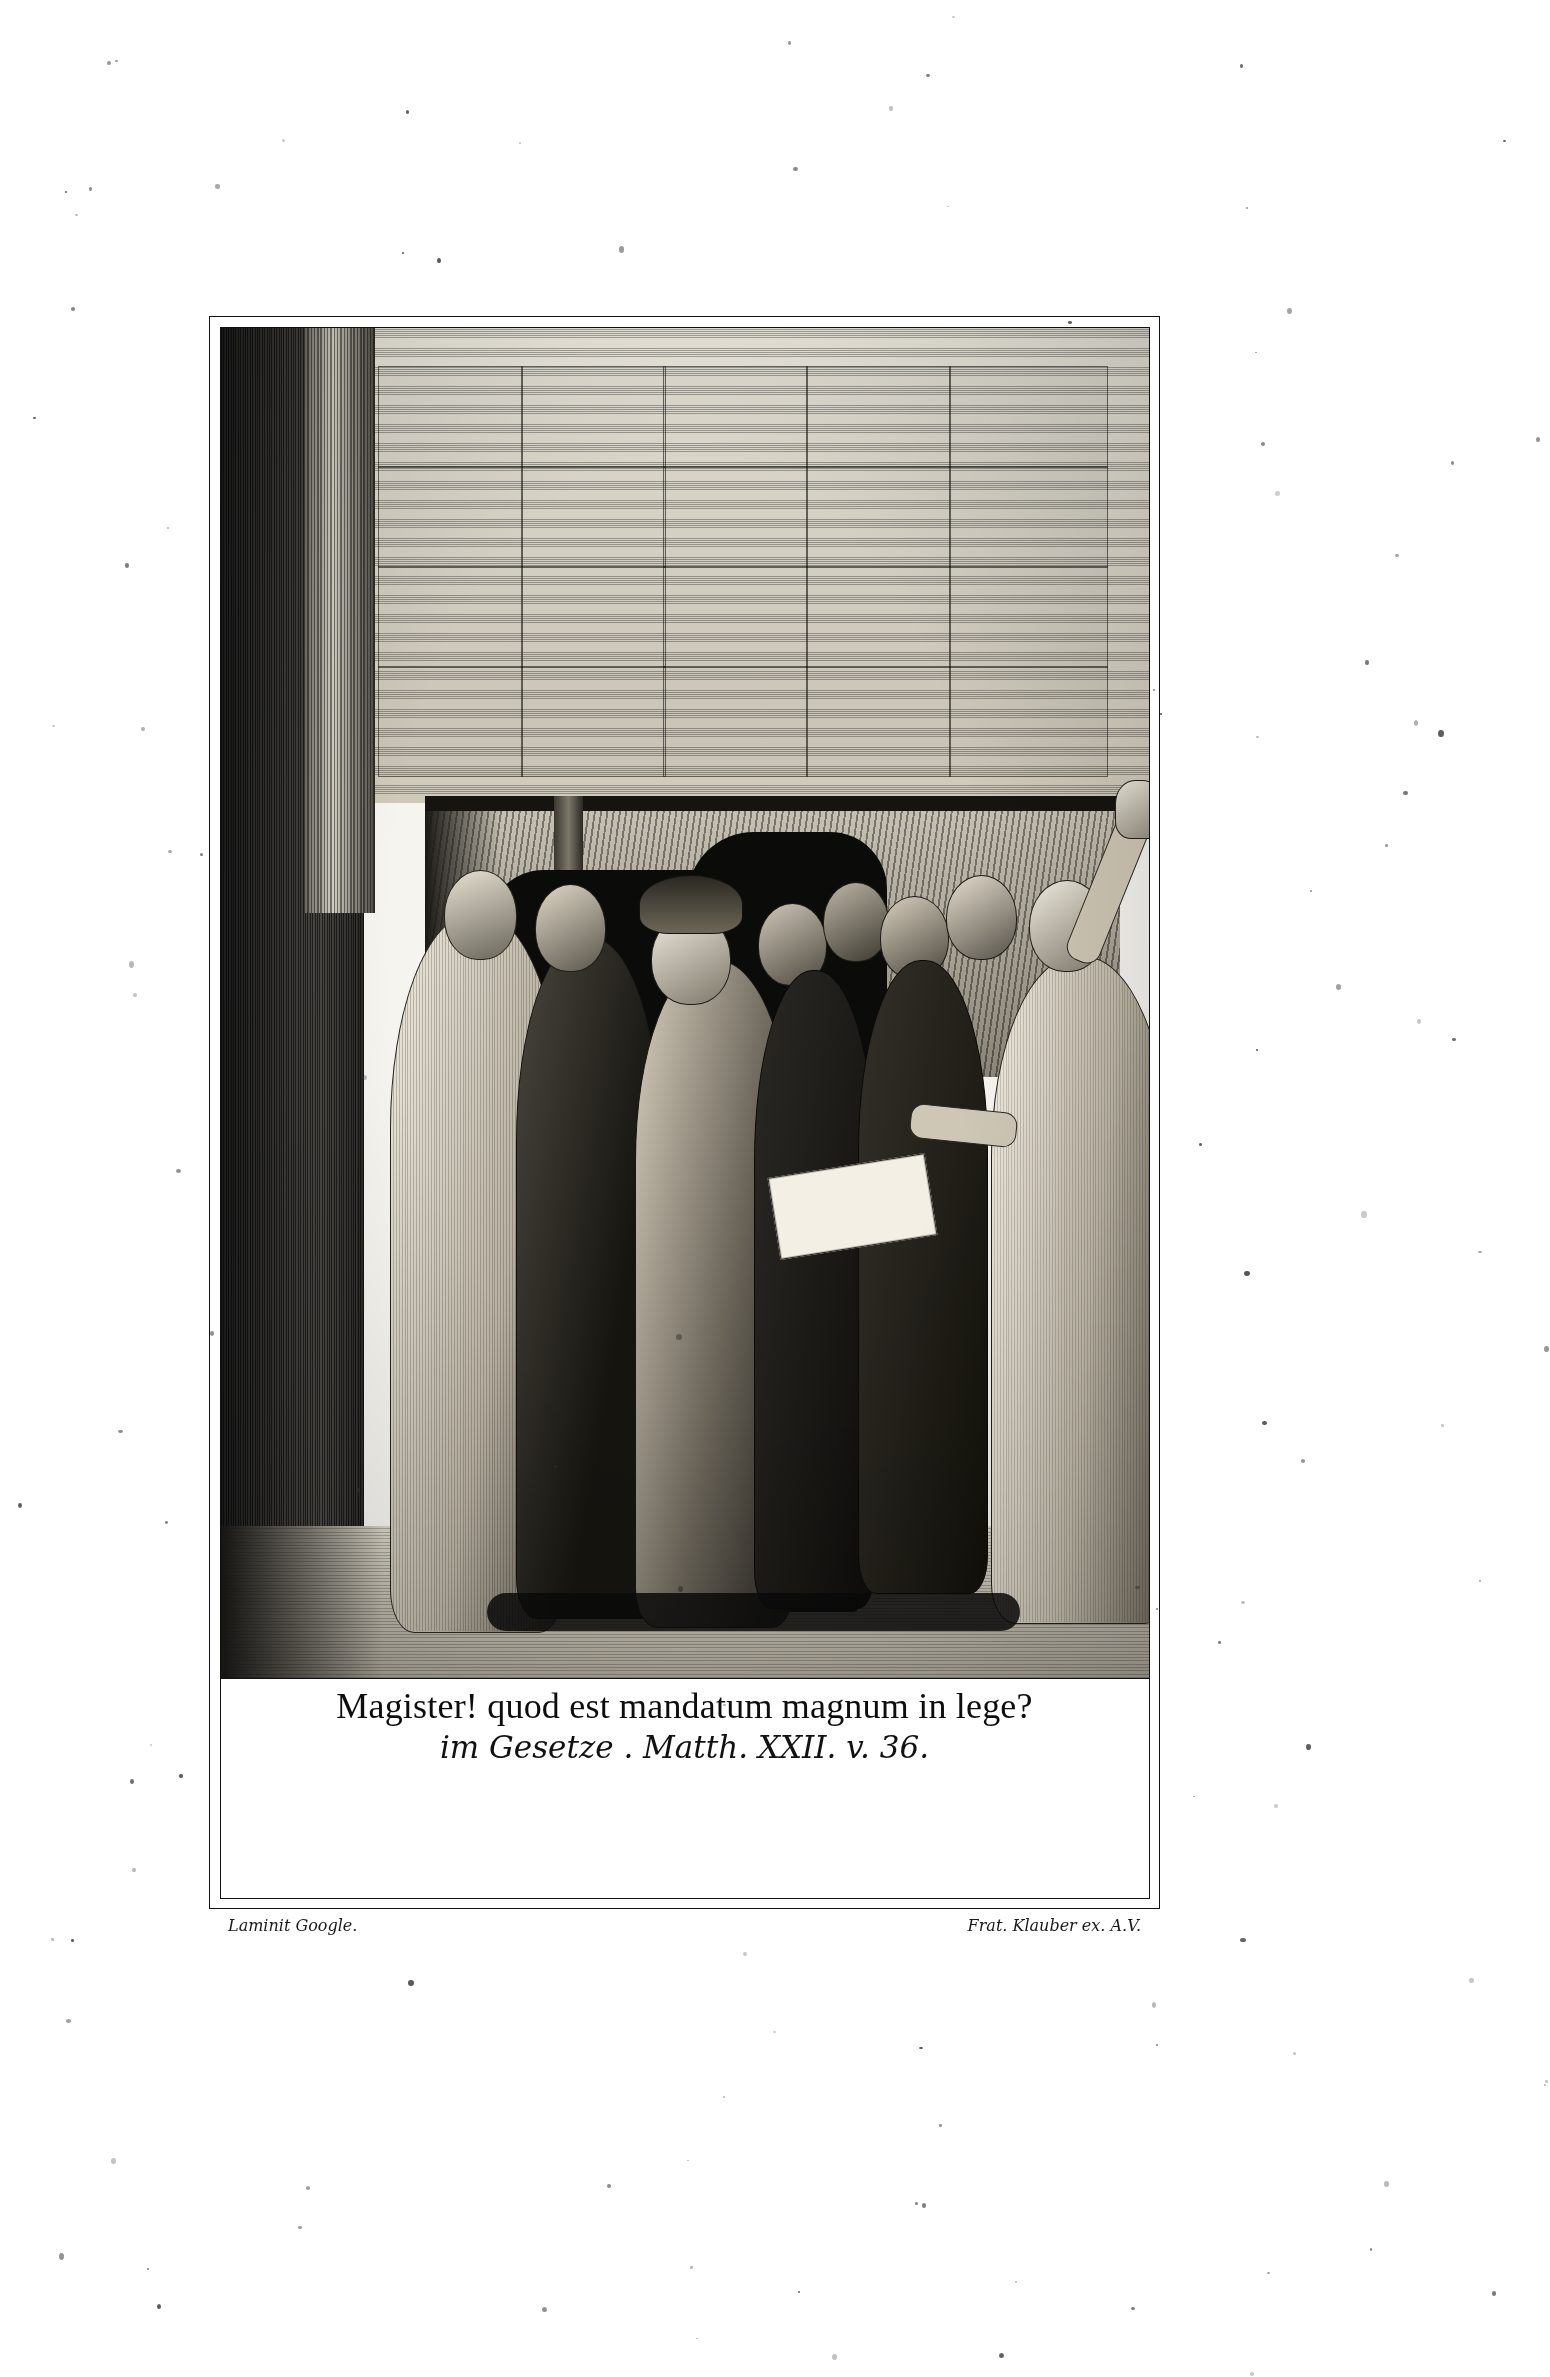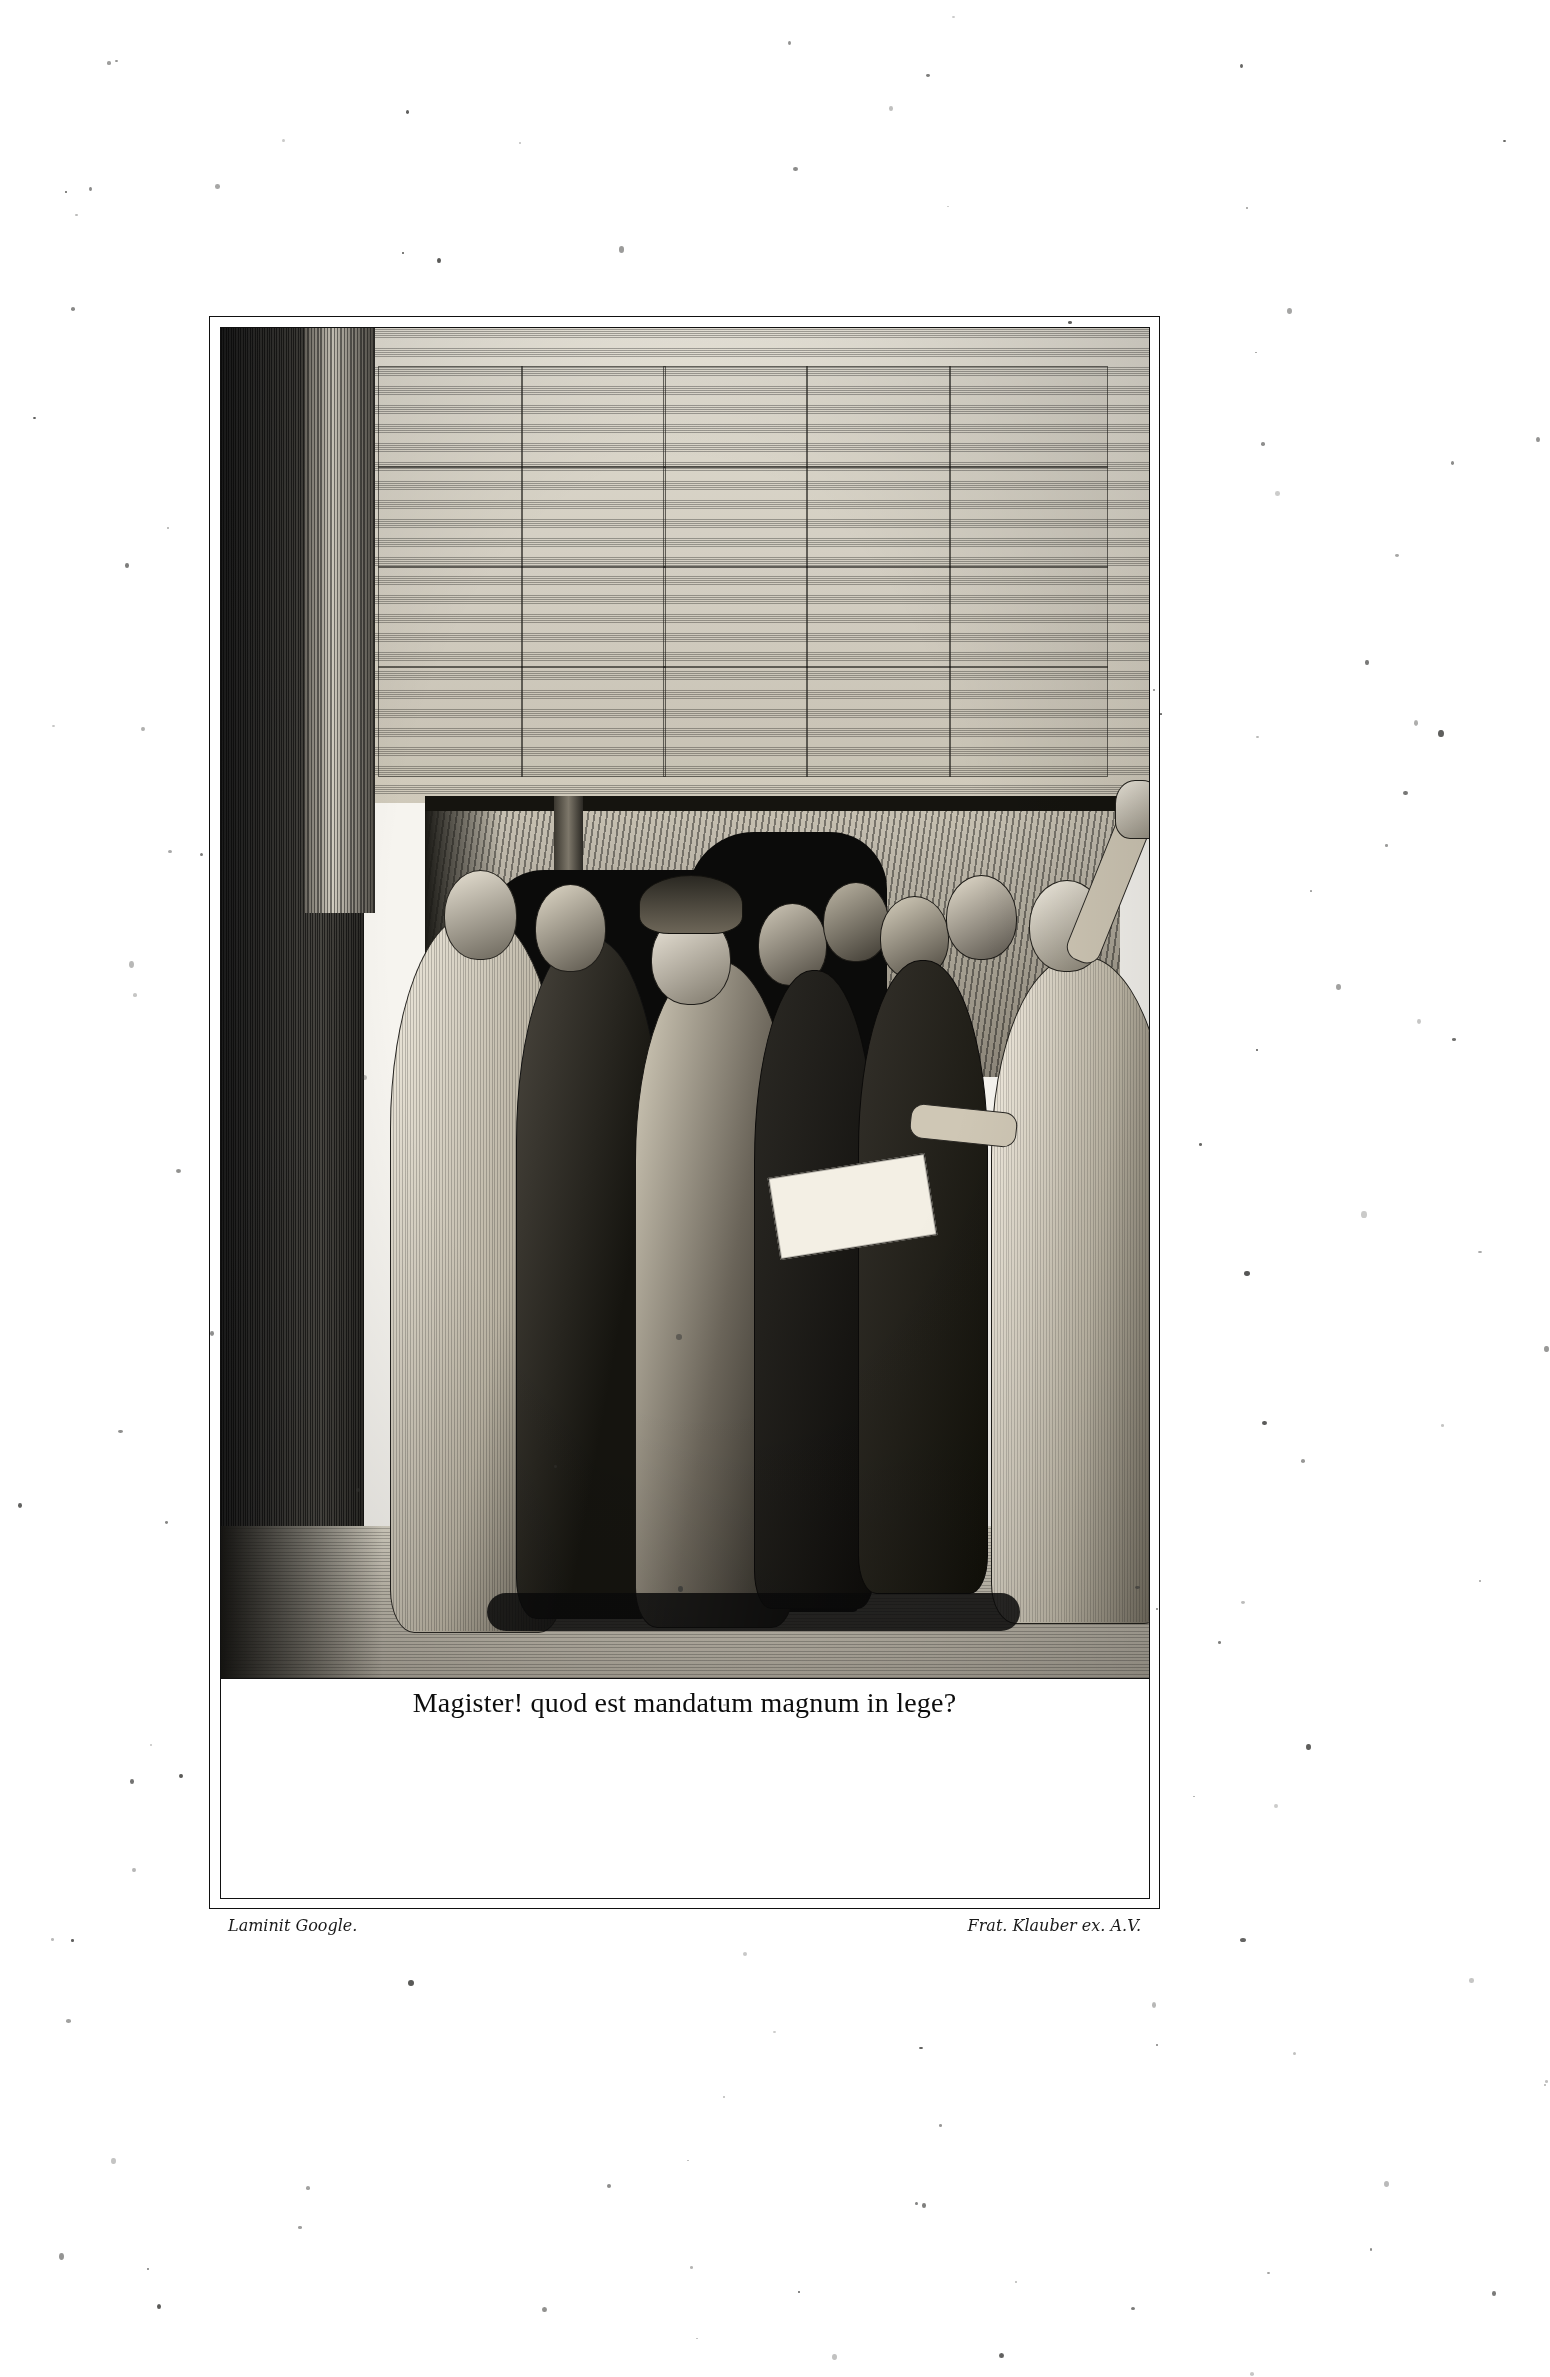--- a/index.html
+++ b/index.html
@@ -74,21 +74,21 @@
     right: 0;
     bottom: 0;
     top: 1352px;
     background: #ffffff;
     text-align: center;
     padding-top: 8.6px;
     box-sizing: border-box;
   }
   .caption-latin {
     font-family: "Liberation Serif", serif;
-    font-size: 28px;
+    font-size: 36px;
     color: #0d0d0d;
     letter-spacing: 0.2px;
     line-height: 1.05;
     white-space: nowrap;
   }
   .caption-german {
     font-family: "DejaVu Serif", serif;
     font-style: italic;
     font-size: 33px;
     color: #111;
@@ -339,20 +339,21 @@
       <div class="scroll" style="left:552px;top:837px;width:157px;height:81px;"></div>
       <div class="arm" style="left:689px;top:780px;width:105px;height:33px;transform:rotate(6deg);border-radius:13.3px;"></div>
 
       <div class="dark-mass" style="left:266px;top:1265px;width:533px;height:38px;border-radius:19px;opacity:.85;"></div>
 
       <div class="vignette"></div>
     </div>
 
     <div class="caption">
       <div class="caption-latin">Magister! quod est mandatum magnum in lege?</div>
+      <div class="caption-german-2">im Gesetze . Matth. XXII. v. 36.</div>
     </div>
 
   </div>
 </div>
 
 <div class="credits">
   <div class="credit-left">Laminit Google.</div>
   <div class="credit-right">Frat. Klauber ex. A.V.</div>
 </div>
 

